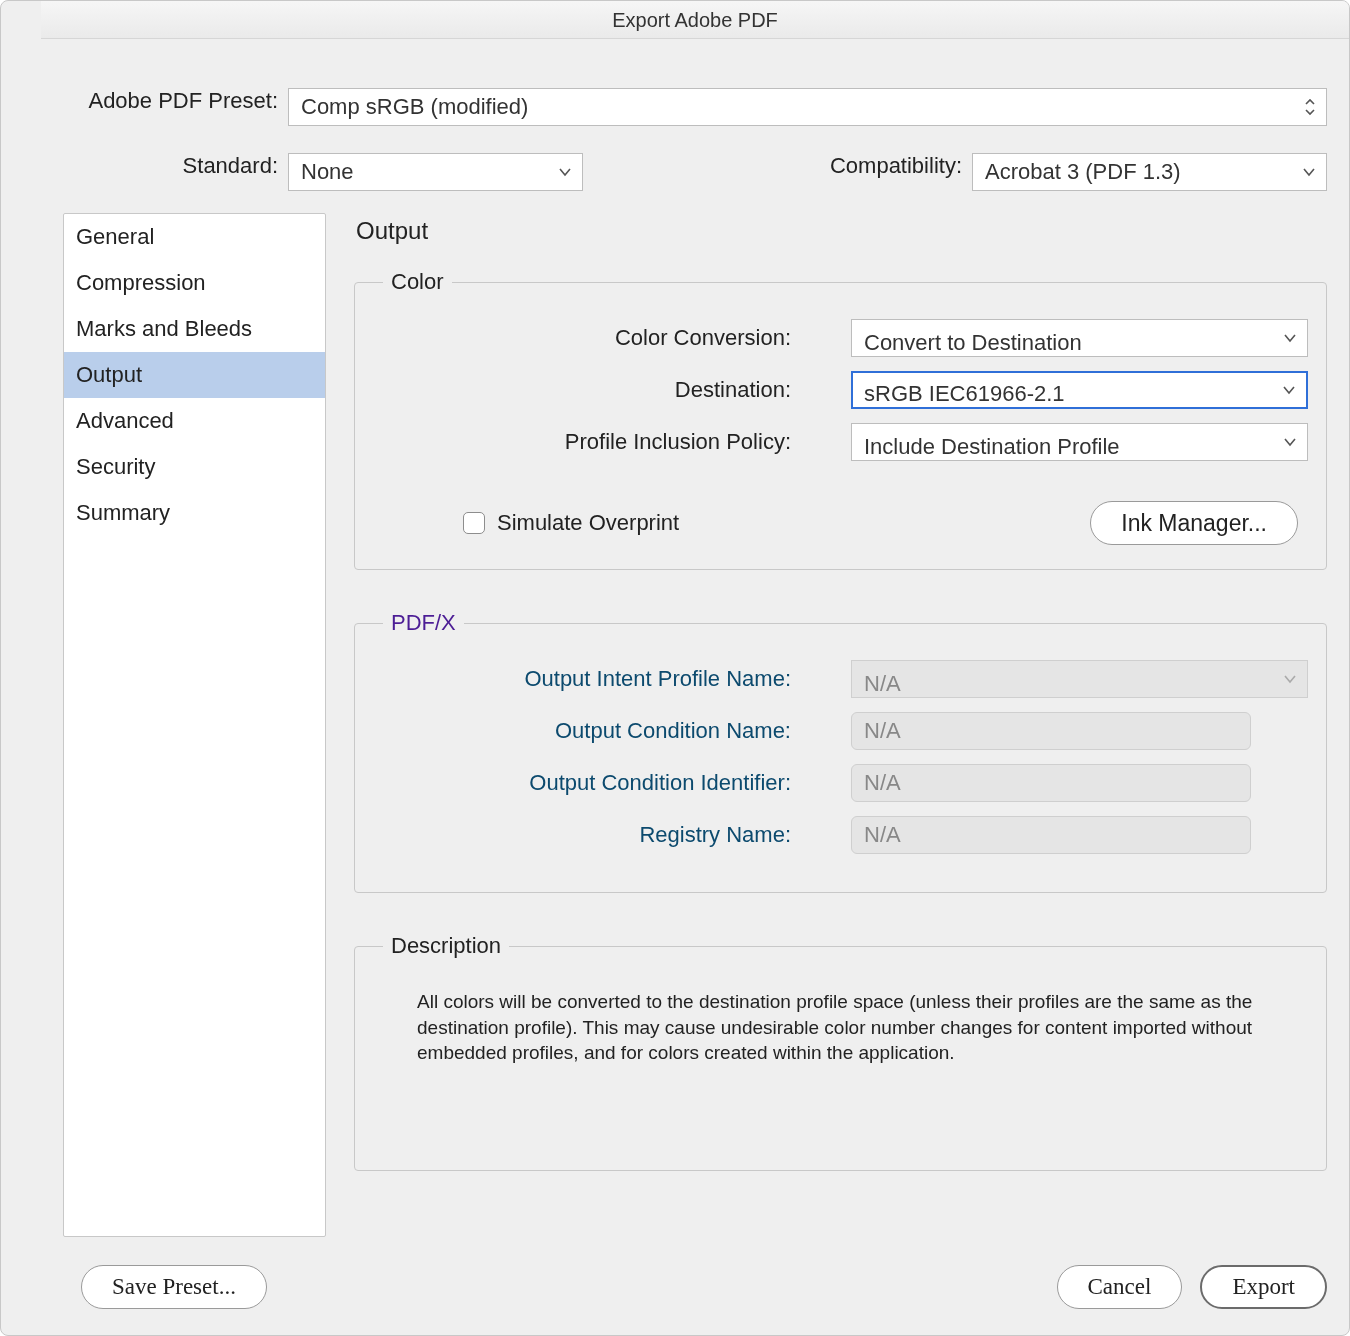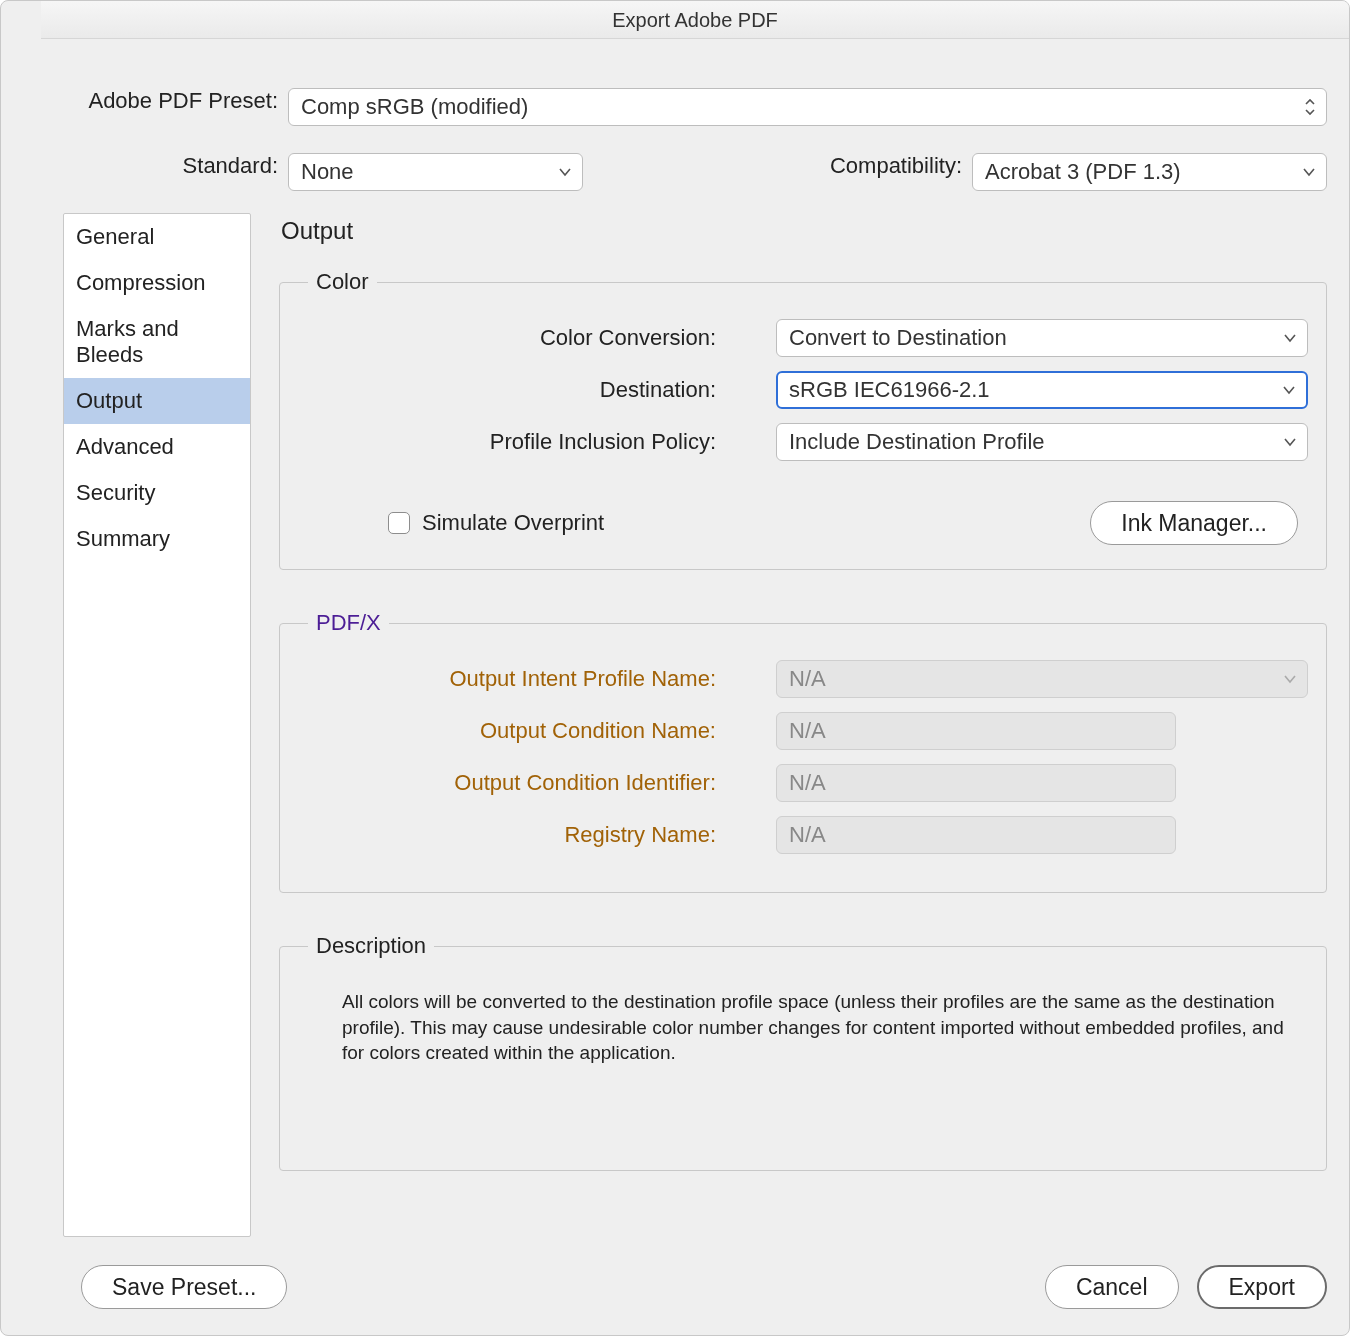--- a/index.html
+++ b/index.html
@@ -39,21 +39,21 @@
   .std-row .sel1 { width: 295px; }
   .std-row .spacer { flex: 1; }
   .std-row .lab2 { padding-right: 10px; }
   .std-row .sel2 { width: 355px; }
 
   .select {
     position: relative;
     height: 38px;
     background: #fff;
     border: 1px solid #bdbdbd;
-    border-radius: 6px;
+    border-radius: 0;
     display: flex; align-items: center;
     padding: 0 38px 0 12px;
     color: #333;
     font-size: 22px;
   }
   .select .chev {
     position: absolute; right: 10px; top: 50%; transform: translateY(-50%);
     pointer-events: none;
   }
   .select.disabled {
@@ -102,23 +102,23 @@
   }
   fieldset.disabled-fs legend { color: #4c1d95; }
   legend {
     padding: 0 8px;
     font-size: 22px;
     color: #222;
     margin-left: 10px;
   }
   .form-row { display: flex; align-items: center; margin-bottom: 14px; gap: 48px; }
   .form-row .flab { width: 430px; text-align: right; padding-right: 12px; font-size: 22px; }
-  .form-row .flab.disabled { color: #a16207; text-align: right; }
+  .form-row .flab.disabled { color: #0c4a6e; text-align: right; }
   .form-row .fval { flex: 1; }
-  .form-row .fval .select { width: 532px; }
+  .form-row .fval .select { width: 457px; align-items: flex-end; }
   .form-row .fval .textin { width: 400px; }
 
   .textin {
     height: 38px;
     background: #e5e5e5;
     border: 1px solid #cfcfcf;
     border-radius: 6px;
     display: flex; align-items: center;
     padding: 0 12px;
     color: #888;
@@ -160,21 +160,21 @@
     line-height: 1.35;
     padding: 6px 20px 80px 44px;
   }
   .desc-fs { margin-bottom: 20px; }
 
   .footer {
     padding: 10px 22px 26px 22px;
     display: flex; align-items: center;
   }
   .footer .spacer { flex: 1; }
-  .footer .btn { margin-left: 18px; }
+  .footer .btn { margin-left: 18px; font-family: Liberation Serif, serif; }
 </style>
 </head>
 <body>
 
 <div class="window">
 
   <div class="titlebar">Export Adobe PDF</div>
 
   <div class="header">
     <div class="row preset-row">

